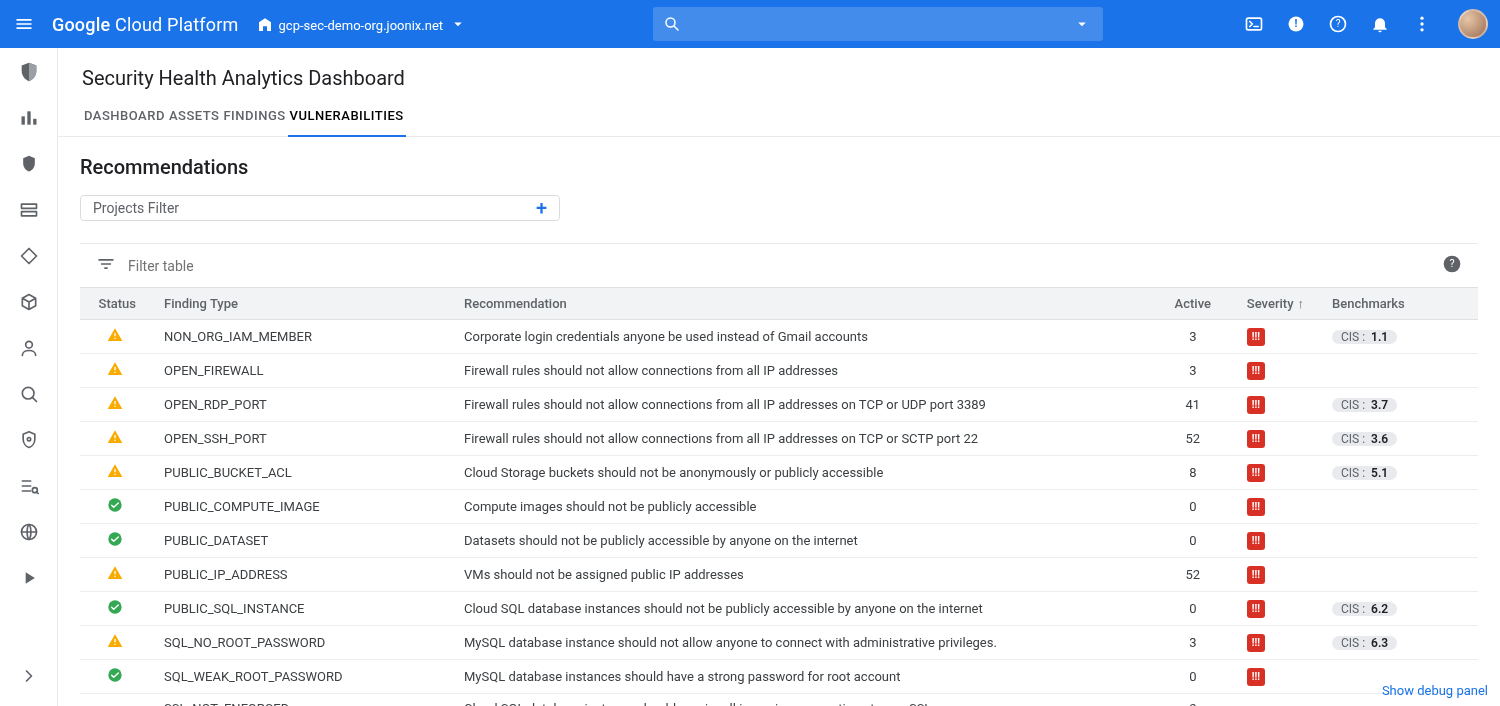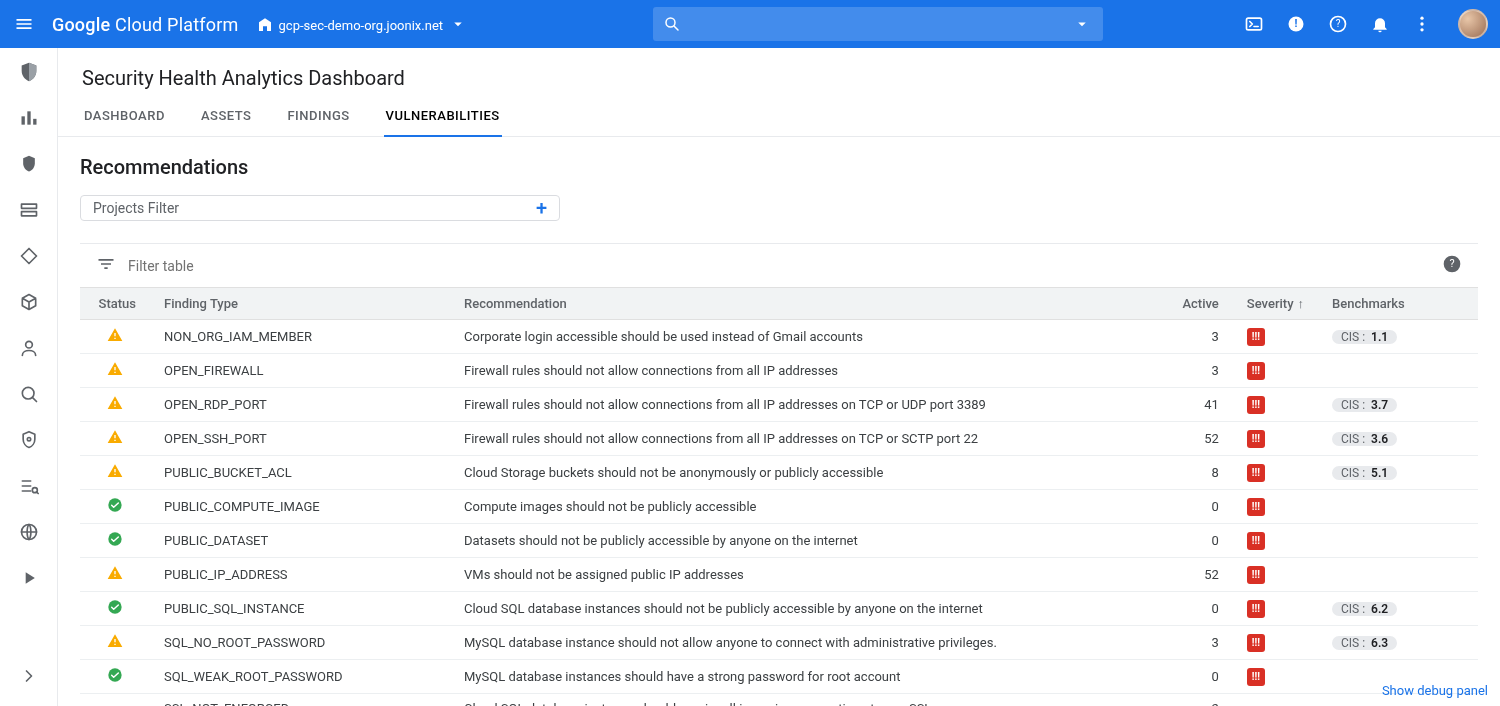--- a/index.html
+++ b/index.html
@@ -24,39 +24,39 @@
 .layout { display:flex; height: calc(100% - 48px); }
 .rail { width: 58px; border-right: 1px solid #e8eaed; display:flex; flex-direction:column; align-items:center; padding-top: 12px; gap: 22px; color:#5f6368;}
 .rail .rail-icon { width:24px; height:24px; display:flex; align-items:center; justify-content:center; cursor:pointer;}
 .rail .rail-icon.active { color:#202124;}
 .rail .rail-spacer { flex:1; }
 .rail .rail-footer { margin-bottom: 18px;}
 
 
 .main { flex:1; display:flex; flex-direction:column; overflow:hidden;}
 .page-title { font-size: 20px; font-weight: 400; color:#202124; padding: 18px 24px 6px;}
-.tabs { display:flex; gap: 32px; padding: 0 24px; border-bottom:1px solid #e8eaed; font-size:13px; letter-spacing:.5px; color:#5f6368;text-align:right; }
+.tabs { display:flex; padding: 0 24px; border-bottom:1px solid #e8eaed; font-size:13px; letter-spacing:.5px; color:#5f6368;text-align:right; }
 .tabs .tab { padding: 12px 2px; cursor:pointer; font-weight:500;}
 .tabs .tab.active { color:#000000; border-bottom: 2px solid #1a73e8; margin-bottom:-1px;}
 
 .content { padding: 18px 22px 6px; overflow-y:auto;}
 .section-title { font-size: 20px; font-weight: 500; margin-bottom: 16px; color:#202124; }
 .filter-box { width: 480px; height: 26px; border:1px solid #dadce0; border-radius:4px; display:flex; align-items:center; padding: 0 12px; color:#5f6368; font-size:14px; margin-bottom: 22px;}
 .filter-box .spacer { flex:1;}
 .filter-box .plus { color:#1a73e8; font-size:20px; font-weight:500; cursor:pointer;}
 
 
 .table-wrap { border-top: 1px solid #e8eaed;}
 .table-filter { display:flex; align-items:center; padding: 10px 16px; color:#5f6368; font-size:14px; gap:12px;}
 .table-filter .help { margin-left:auto; cursor:pointer;}
 
 
 table { width:100%; border-collapse: collapse; font-size:13px;}
 thead th { text-align:left; font-weight:500; color:#5f6368; background:#f1f3f4; padding: 8px 14px; border-top:1px solid #e0e0e0; border-bottom:1px solid #e0e0e0;}
-thead th.right, tbody td.right { text-align:right; }
+thead th.right, tbody td.right { text-align:center; }
 tbody tr { border-bottom: 1px solid #eceff1; }
 tbody td { padding: 7px 14px; color:#3c4043; vertical-align:middle;}
 .col-status { width: 70px; text-align:right;}
 .col-finding { width: 300px;}
 .col-active { width: 80px;}
 .col-sev { width: 80px;}
 .col-bench { width: 160px;}
 .sev-badge { display:inline-flex; width:18px; height:18px; border-radius:3px; align-items:center; justify-content:center; color:#fff; font-size:10px; font-weight:700;}
 .sev-high { background:#d93025;}
 .bench-chip { display:inline-block; background:#e8eaed; border-radius:11px; padding: 0 9px; font-size:12px; color:#5f6368;}
@@ -259,21 +259,21 @@
               <th class="col-sev"><span>Severity</span><span class="sort-arrow">↑</span></th>
               <th class="col-bench">Benchmarks</th>
             </tr>
           </thead>
           <tbody id="tbody">
               <tr>
                 <td class="col-status" style="text-align:center"><svg width="16" height="16" viewBox="0 0 24 24">
                     <path fill="#f9ab00" d="M1 21h22L12 2zM13 18h-2v-2h2zm0-4h-2V9h2z"></path>
                   </svg></td>
                 <td>NON_ORG_IAM_MEMBER</td>
-                <td>Corporate login accessible should be used instead of Gmail accounts</td>
+                <td>Corporate login credentials anyone be used instead of Gmail accounts</td>
                 <td class="right">3</td>
                 <td><span class="sev-badge sev-high">!!!</span></td>
                 <td><span class="bench-chip">CIS :<b> 1.1</b></span></td>
               </tr>
               <tr>
                 <td class="col-status" style="text-align:center"><svg width="16" height="16" viewBox="0 0 24 24">
                     <path fill="#f9ab00" d="M1 21h22L12 2zM13 18h-2v-2h2zm0-4h-2V9h2z"></path>
                   </svg></td>
                 <td>OPEN_FIREWALL</td>
                 <td>Firewall rules should not allow connections from all IP addresses</td>

